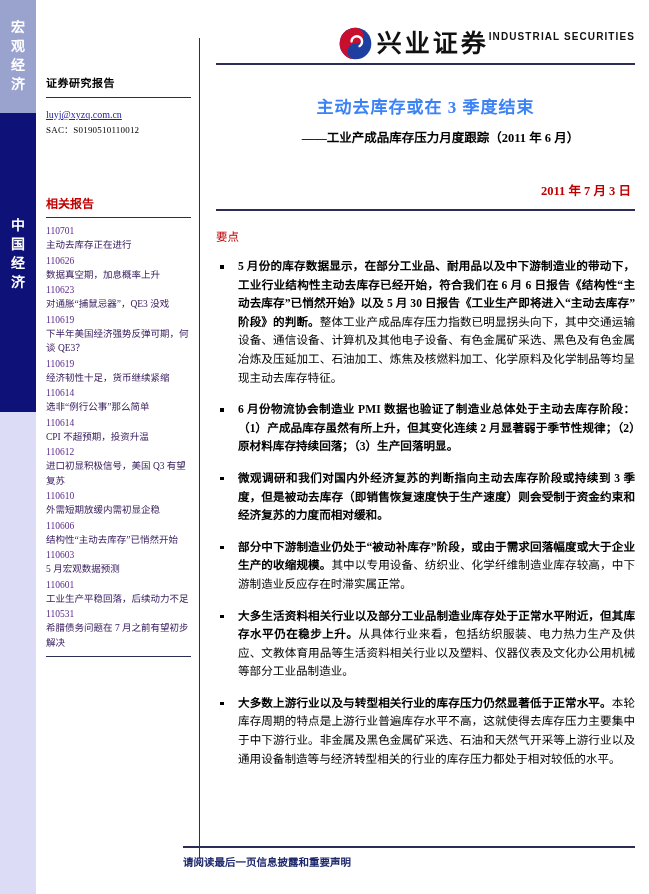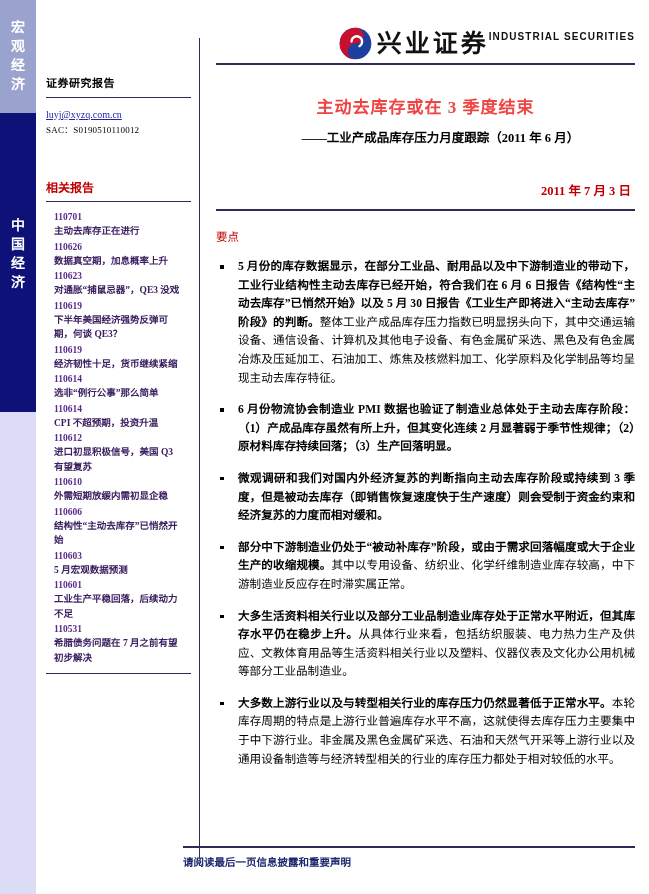--- a/index.html
+++ b/index.html
@@ -112,27 +112,26 @@
   .sac {
     font-size: 9px;
     color: #000;
     margin-top: 3px;
     letter-spacing: 0.2px;
   }
   .related-head {
     color: #c00000;
     font-weight: bold;
     font-size: 12px;
-    margin-top: 42px;
+    margin-top: 58px;
   }
   .rep-list {
-    margin: 8px;
+    margin: 0;
     padding: 0;
     list-style: none;
-    font-weight: bold;
   }
   .rep-item { margin-bottom: 1px; }
   .rep-code {
     font-size: 9.5px;
     color: #5a2a8a;
     line-height: 14px;
   }
   .rep-name {
     font-size: 9.5px;
     color: #3b2060;
@@ -205,21 +204,21 @@
     border-top: 2px solid #2c2c54;
     margin: 3px 0 0 0;
   }
 
   .doc-title {
     text-align: center;
     font-size: 17px;
     font-weight: bold;
     letter-spacing: 1px;
     margin-top: 28px;
-    color: #ef4444;
+    color: #3b82f6;
   }
   .doc-subtitle {
     text-align: center;
     font-size: 12.5px;
     font-weight: bold;
     margin-top: 9px;
     color: #000;
     padding-left: 30px;
   }
   .doc-date {

